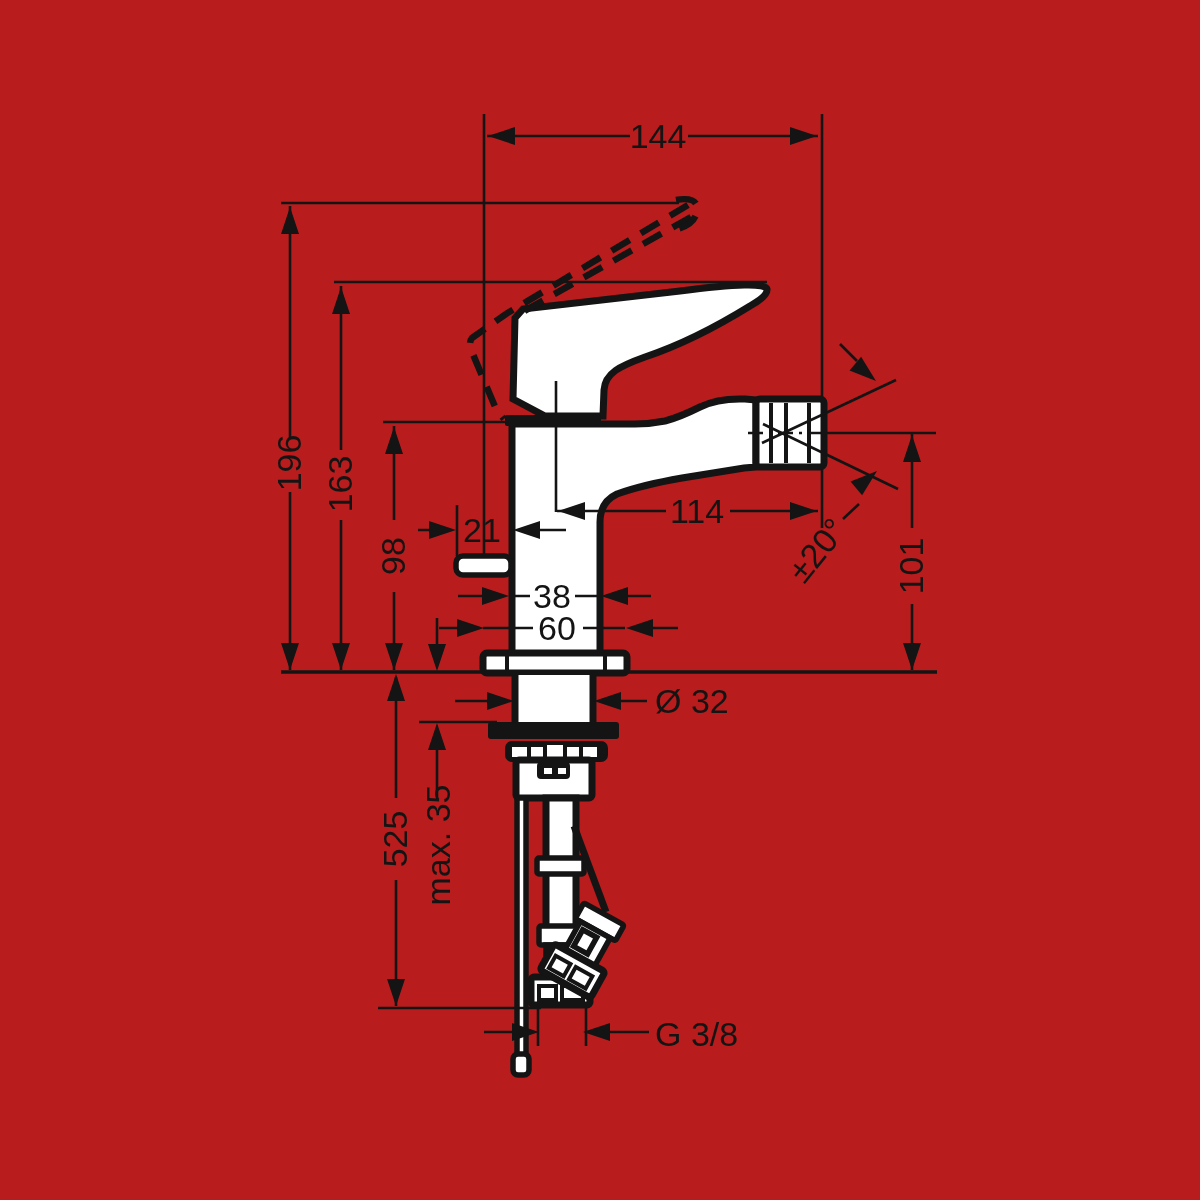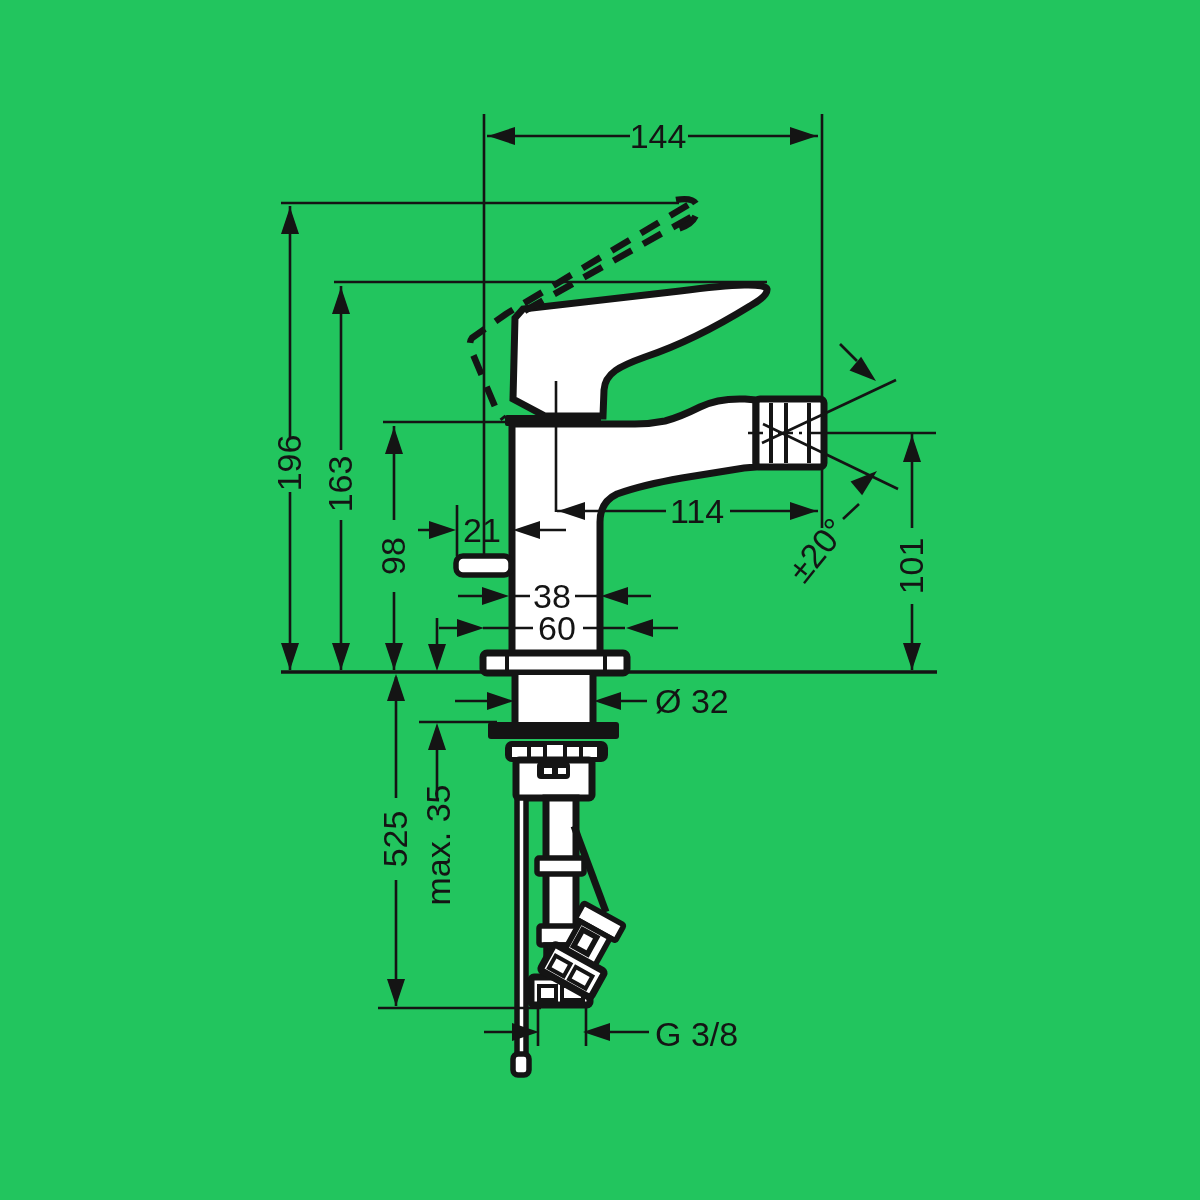--- a/index.html
+++ b/index.html
@@ -1,16 +1,16 @@
 <!DOCTYPE html>
 <html><head>
 <meta charset="utf-8">
 <style>
   html,body{margin:0;padding:0;background:#fff;}
-  .stage{width:1200px;height:1200px;background:#22c55e;position:relative;font-family:"Liberation Sans",sans-serif;text-align:center;}
+  .stage{width:1200px;height:1200px;background:#b91c1c;position:relative;font-family:"Liberation Sans",sans-serif;text-align:center;}
   svg{display:block;}
   text{font-family:"Liberation Sans",sans-serif;font-size:34px;fill:#141414;}
   .thin{stroke:#141414;stroke-width:2.6;fill:none;}
   .med{stroke:#141414;stroke-width:4;fill:none;}
   .thick{stroke:#141414;stroke-width:7;fill:none;}
   .thickw{stroke:#141414;stroke-width:7;fill:#ffffff;}
   .medw{stroke:#141414;stroke-width:5.5;fill:#ffffff;}
   .blk{fill:#141414;stroke:none;}
   .dashed{stroke:#141414;stroke-width:6.5;fill:none;stroke-dasharray:21 13;}
   .cline{stroke:#141414;stroke-width:2.6;fill:none;stroke-dasharray:15 6 3 6;}

